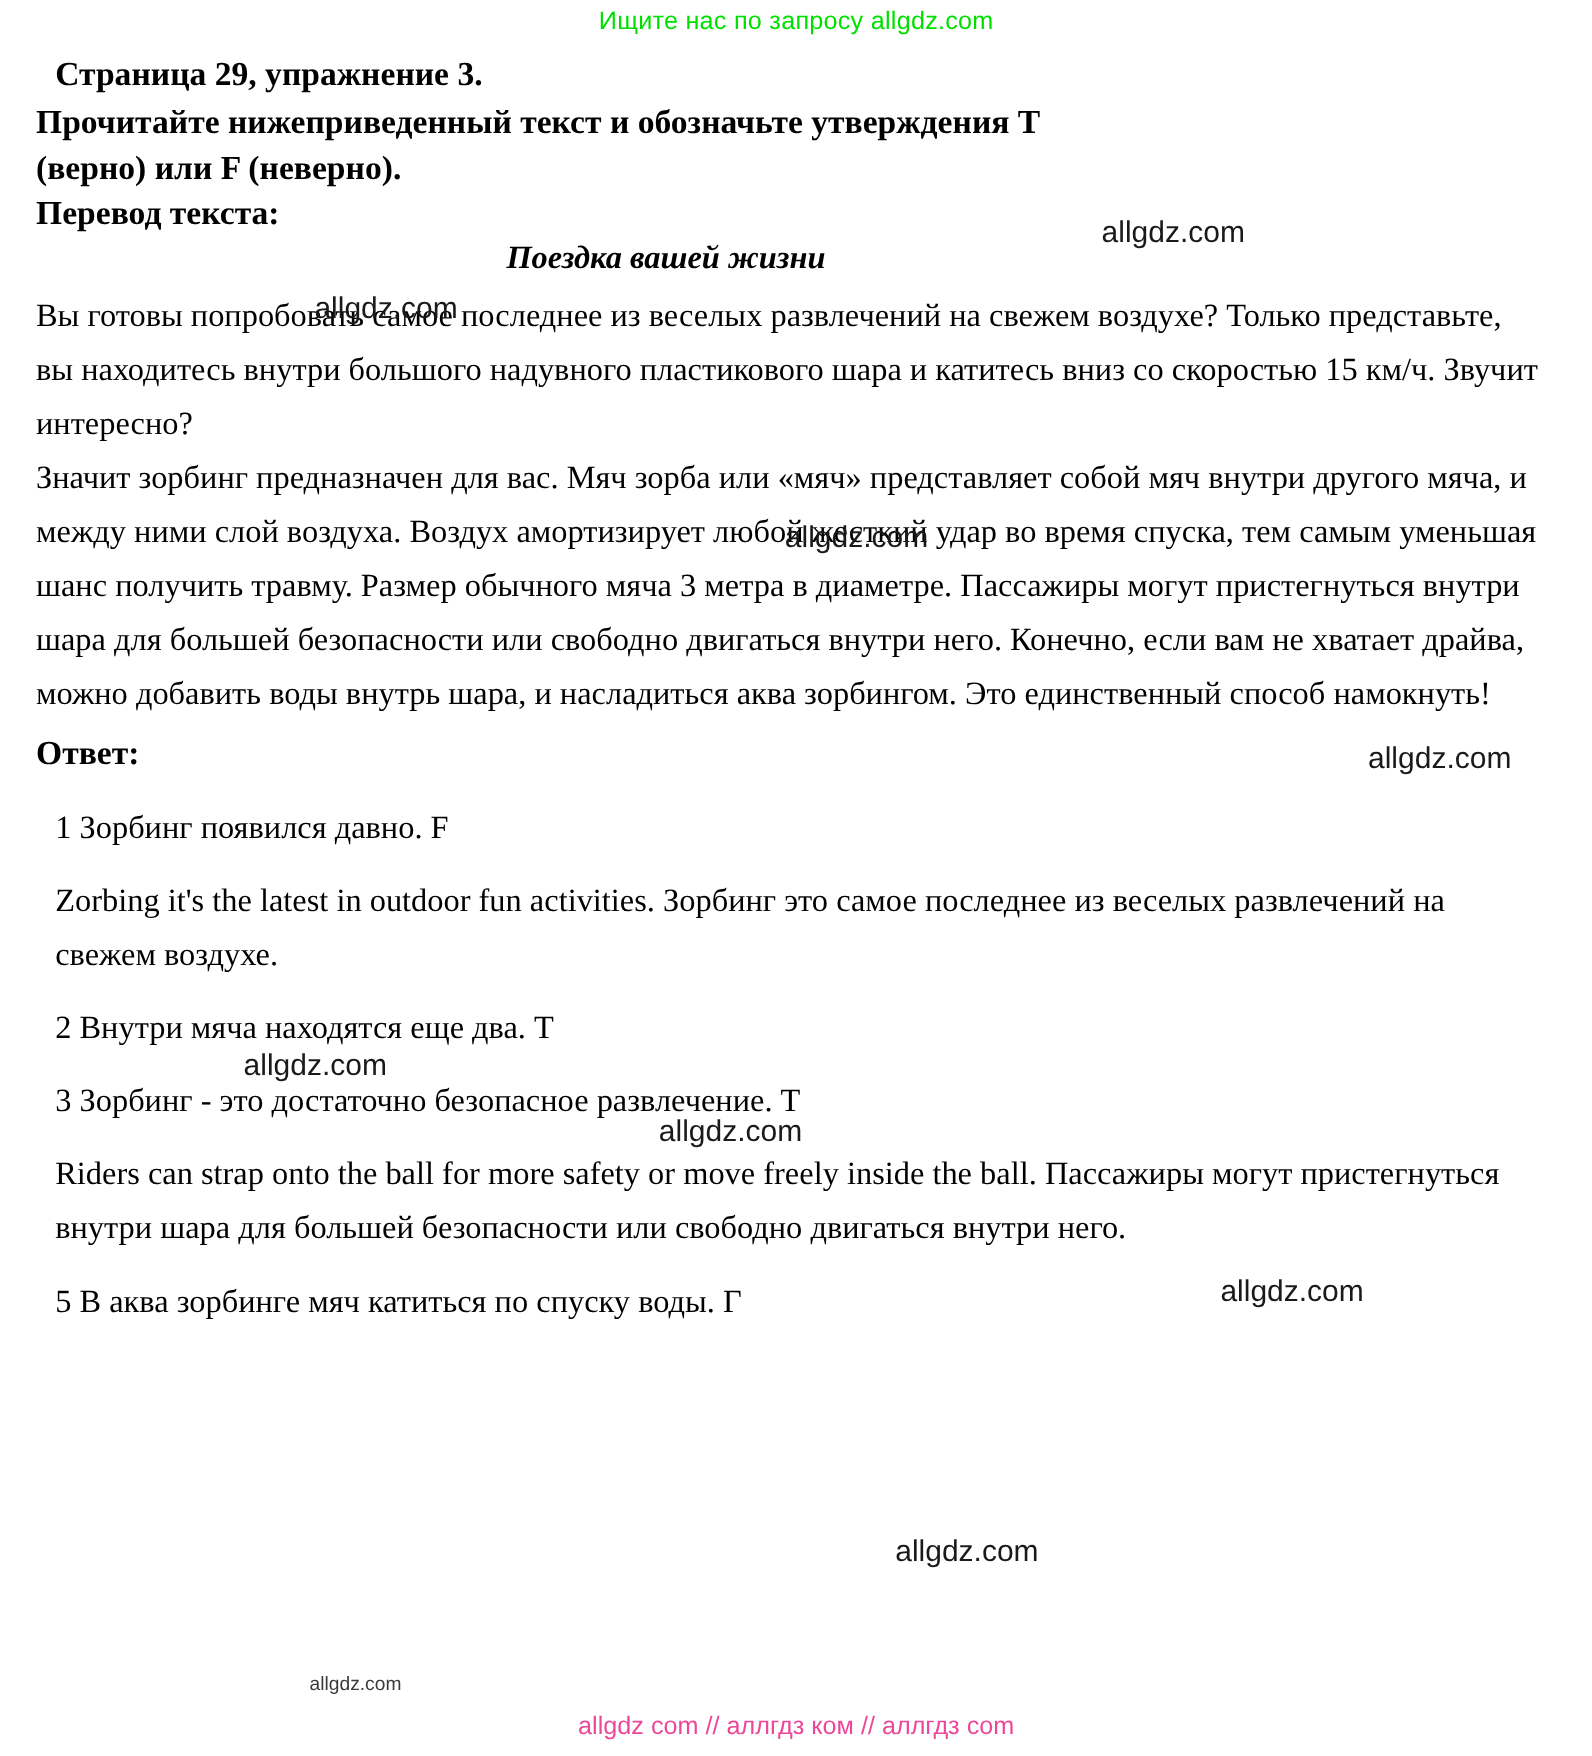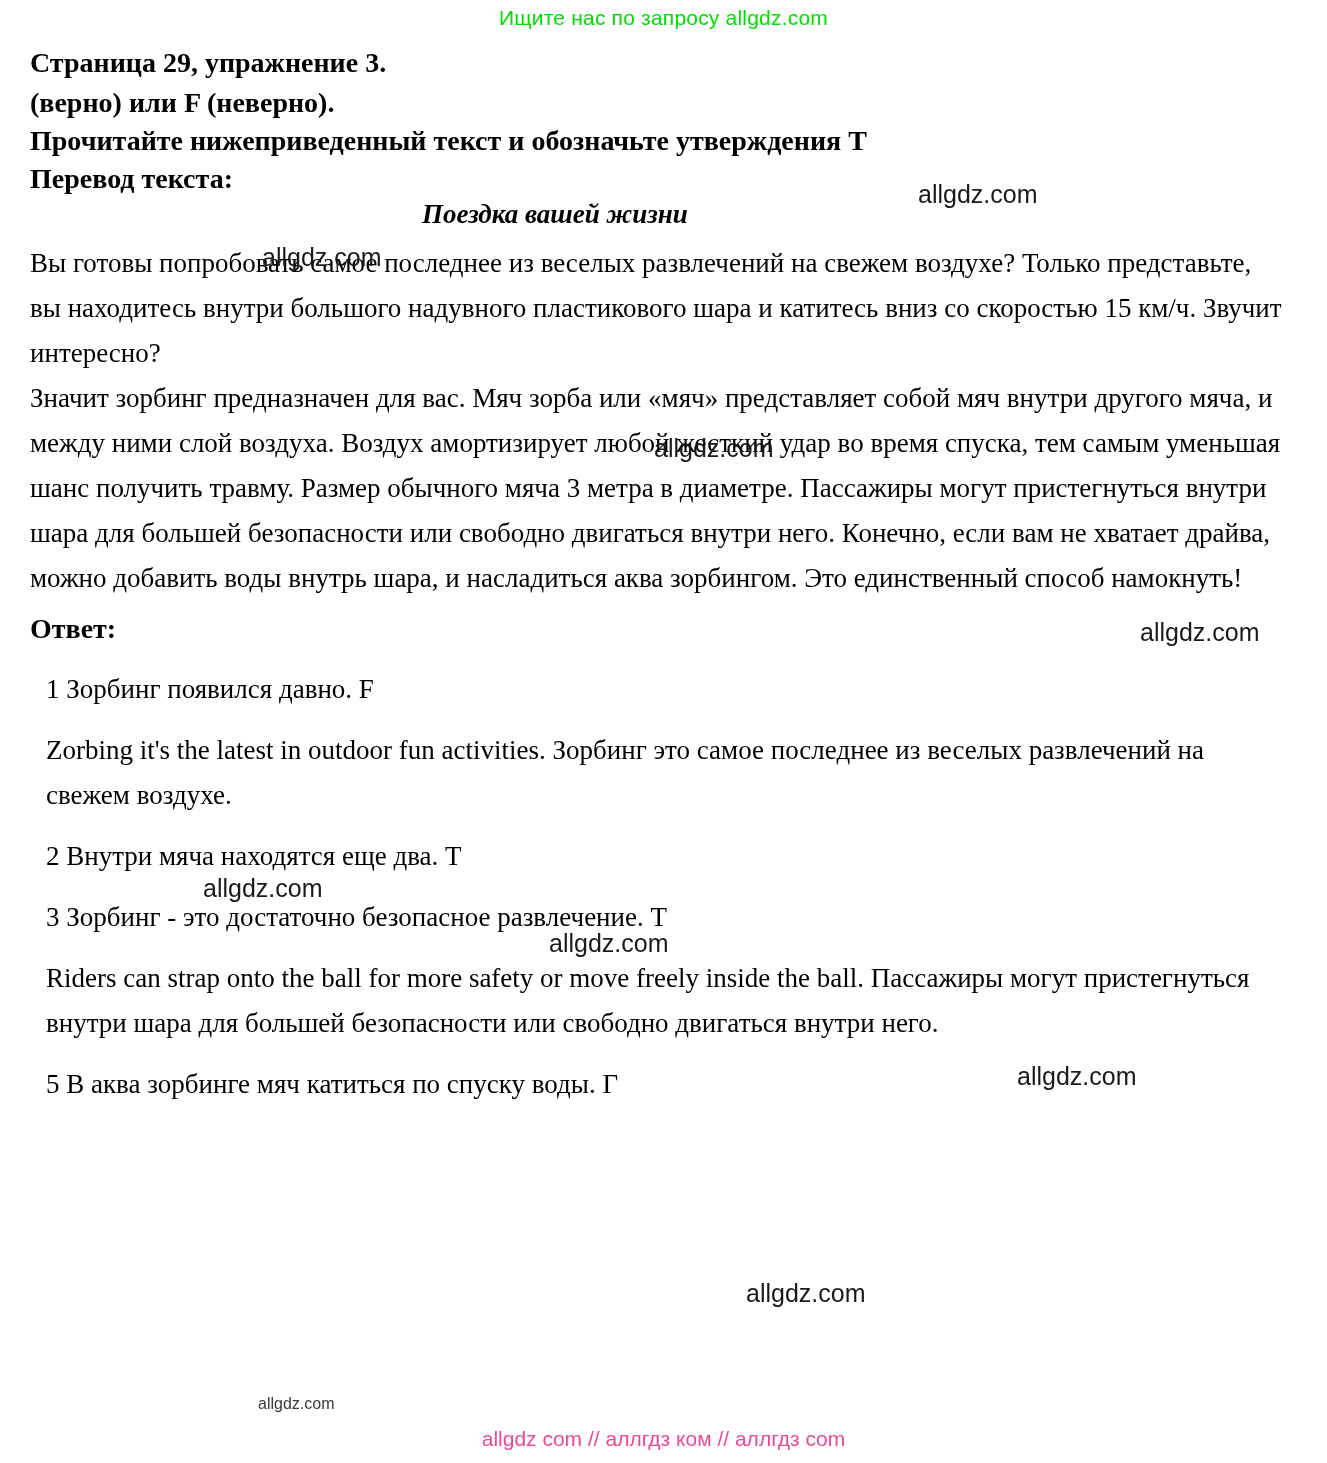--- a/index.html
+++ b/index.html
@@ -36,21 +36,21 @@
     top: 44px;
     left: 30px;
     width: 1255px;
   }
   .heading {
     font-weight: bold;
     font-size: 28px;
     line-height: 38px;
     margin: 0;
   }
-  .heading.l1 { margin-bottom: 2px; }
+  .heading.l1 { margin-bottom: 2px; margin-left: 16px; }
   .subheading {
     font-weight: bold;
     font-size: 28px;
     line-height: 38px;
     margin: 0;
   }
   .title-row {
     position: relative;
     height: 42px;
     margin-top: 1px;
@@ -110,22 +110,22 @@
 </head>
 <body>
 
 <div class="page">
 
   <div class="top-banner">Ищите нас по запросу allgdz.com</div>
 
   <div class="content">
 
     <p class="heading l1">Страница 29, упражнение 3.</p>
+    <p class="heading">Прочитайте нижеприведенный текст и обозначьте утверждения T</p>
     <p class="heading">(верно) или F (неверно).</p>
-    <p class="heading">Прочитайте нижеприведенный текст и обозначьте утверждения T</p>
     <p class="subheading">Перевод текста:</p>
 
     <div class="title-row">
       <span class="text-title">Поездка вашей жизни</span>
     </div>
 
     <p class="para">Вы готовы попробовать самое последнее из веселых развлечений на свежем воздухе? Только представьте, вы находитесь внутри большого надувного пластикового шара и катитесь вниз со скоростью 15 км/ч. Звучит интересно?</p>
     <p class="para">Значит зорбинг предназначен для вас. Мяч зорба или «мяч» представляет собой мяч внутри другого мяча, и между ними слой воздуха. Воздух амортизирует любой жесткий удар во время спуска, тем самым уменьшая шанс получить травму. Размер обычного мяча 3 метра в диаметре. Пассажиры могут пристегнуться внутри шара для большей безопасности или свободно двигаться внутри него. Конечно, если вам не хватает драйва, можно добавить воды внутрь шара, и насладиться аква зорбингом. Это единственный способ намокнуть!</p>
 
     <p class="answer-label">Ответ:</p>

